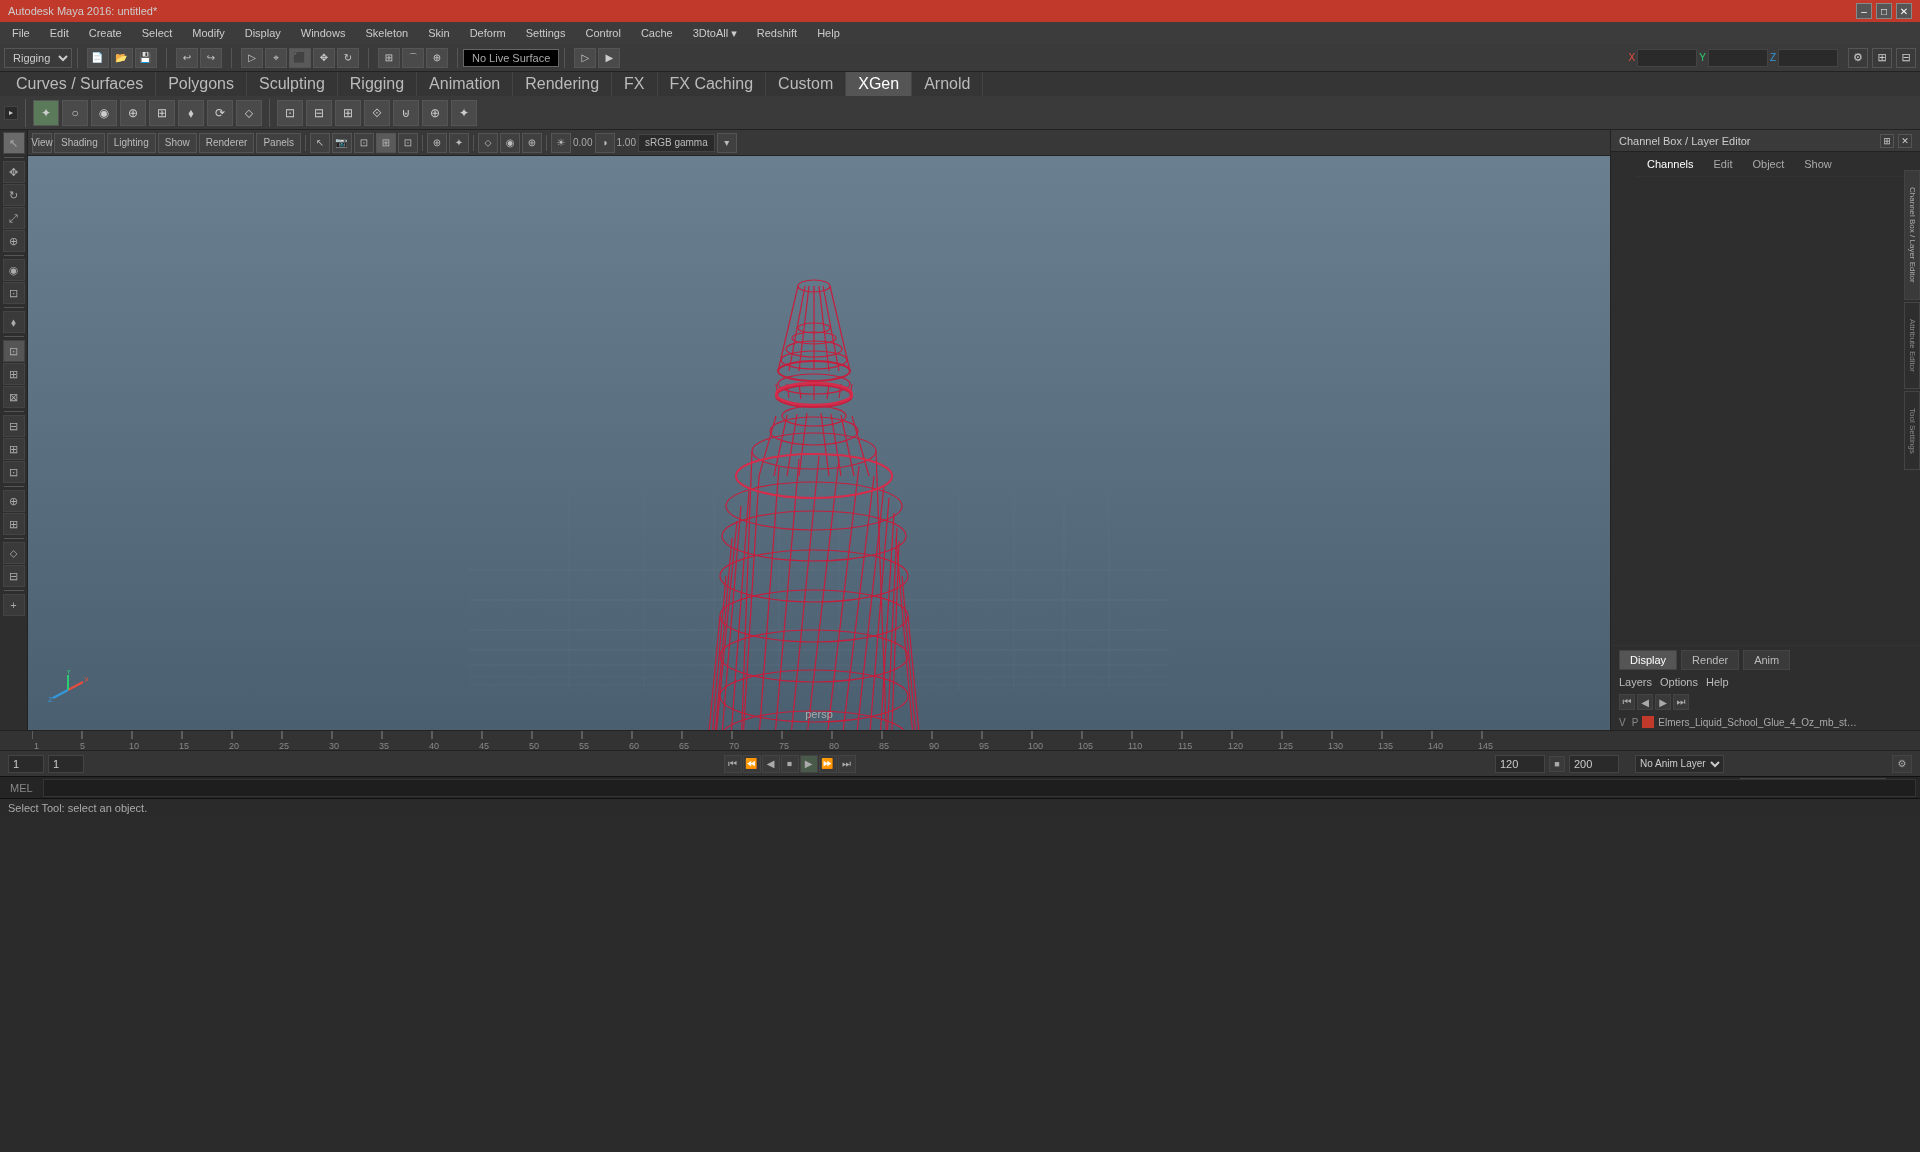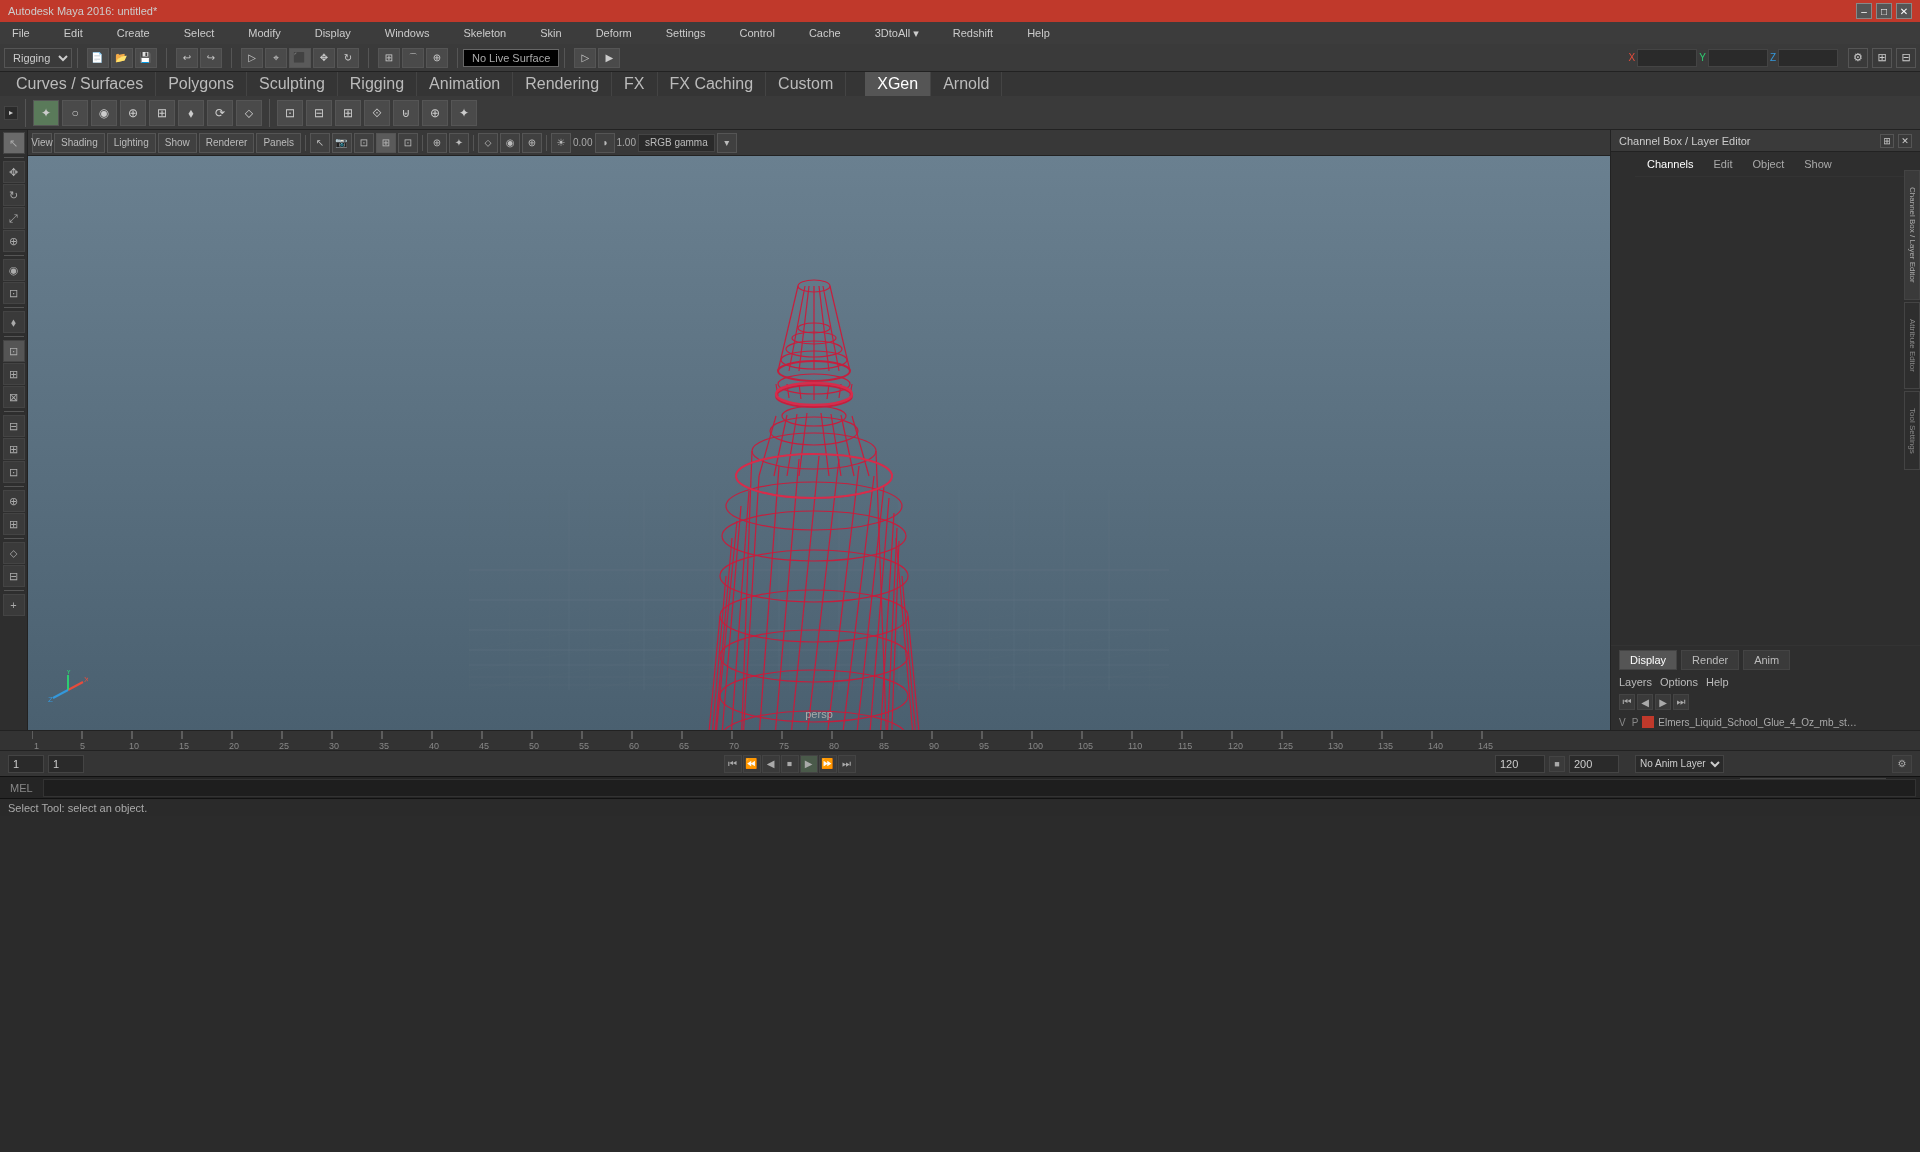--- a/index.html
+++ b/index.html
@@ -7,40 +7,40 @@
 
     
     #titlebar {
       width: 100%; height: 22px; background: #c0392b; display: flex; align-items: center; justify-content: space-between; padding: 0 8px;
     }
     #titlebar .controls { display: flex; gap: 4px; }
     #titlebar .ctrl-btn { width: 16px; height: 16px; background: #555; border: 1px solid #888; color: white; font-size: 10px; display: flex; align-items: center; justify-content: center; cursor: pointer; }
 
     
     #menubar {
-      width: 100%; height: 22px; background: #3c3c3c; display: flex; align-items: center; padding: 0 4px; gap: 18px;
+      width: 100%; height: 22px; background: #3c3c3c; display: flex; align-items: center; padding: 0 4px; gap: 4px;
     }
     #menubar span { padding: 2px 8px; color: #ccc; font-size: 11px; cursor: pointer; }
 
     
     #toolbar1 {
       width: 100%; height: 28px; background: #3a3a3a; display: flex; align-items: center; padding: 0 4px; gap: 2px; border-bottom: 1px solid #222;
     }
     .toolbar-section { display: flex; align-items: center; gap: 2px; padding: 0 4px; }
     .toolbar-sep { width: 1px; height: 20px; background: #555; margin: 0 3px; }
     .tb-btn { width: 22px; height: 20px; background: #4a4a4a; border: 1px solid #555; color: #ccc; font-size: 10px; display: flex; align-items: center; justify-content: center; cursor: pointer; }
     .tb-dropdown { height: 20px; background: #3a3a3a; border: 1px solid #555; color: #ccc; font-size: 11px; padding: 0 4px; cursor: pointer; }
     .no-live-surface { background: #000000; border: 1px solid #666; padding: 2px 8px; font-size: 11px; color: #aaa; cursor: pointer; }
 
     
     #tabbar {
       width: 100%; height: 24px; background: #353535; display: flex; align-items: center; padding: 0 4px;
     }
     .tab-item { padding: 3px 12px; color: #bbb; font-size: 16px; cursor: pointer; border-right: 1px solid #444; }
-    .tab-item.active { background: #555; color: white; margin-left: 19px; }
+    .tab-item.active { background: #555; color: white; }
 
     
     #shelf {
       width: 100%; height: 34px; background: #3a3a3a; display: flex; align-items: center; padding: 0 4px; gap: 3px; border-bottom: 1px solid #222;
     }
     .shelf-icon { width: 26px; height: 26px; background: #4a4a4a; border: 1px solid #555; display: flex; align-items: center; justify-content: center; cursor: pointer; font-size: 12px; color: #ccc; }
     .shelf-dot { width: 14px; height: 14px; background: #2a2a2a; border: 1px solid #444; display: flex; align-items: center; justify-content: center; cursor: pointer; font-size: 8px; }
 
     
     #left-toolbar {

